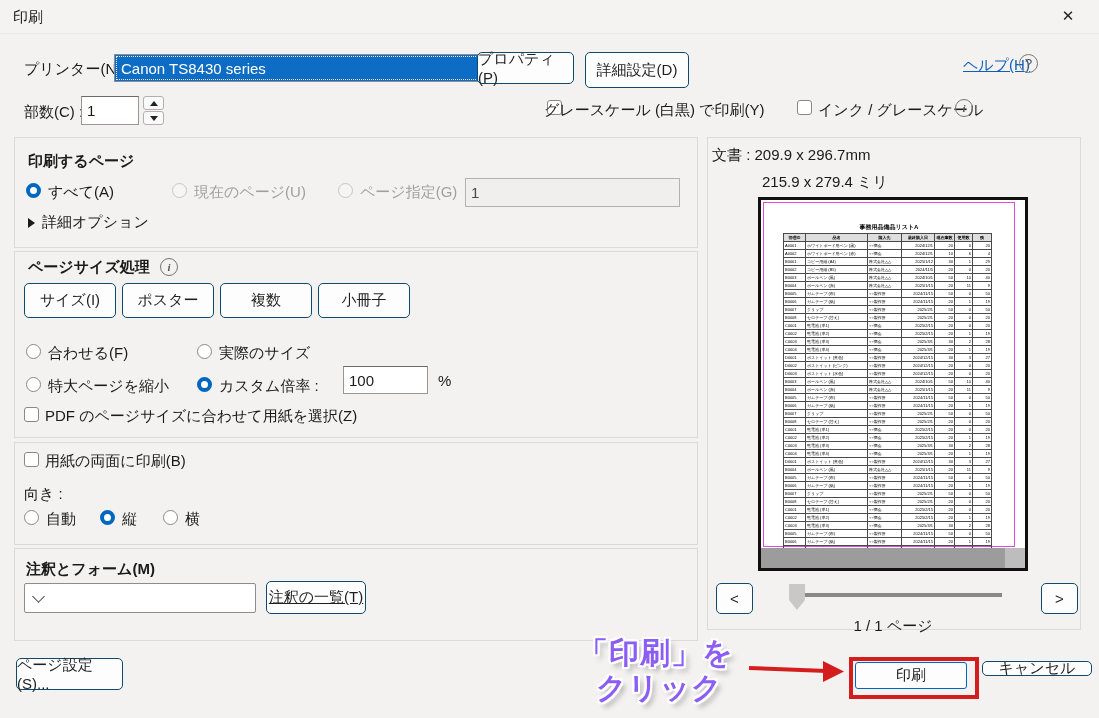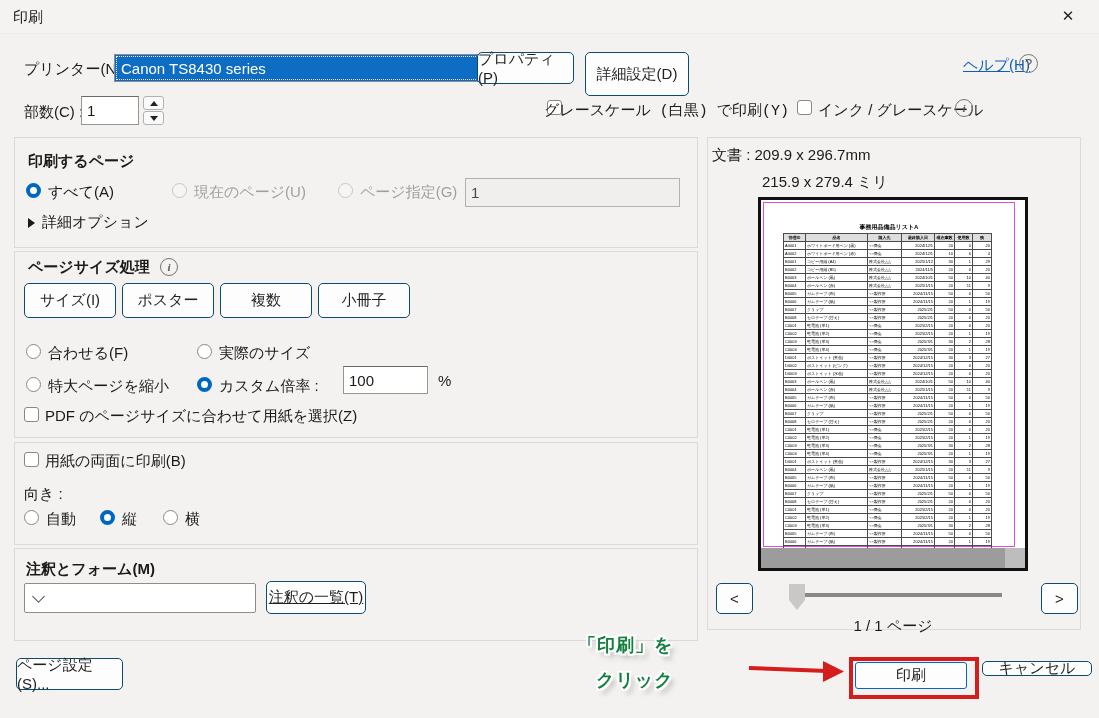--- a/index.html
+++ b/index.html
@@ -46,55 +46,55 @@
   .grayband2{position:absolute;left:244px;top:348px;width:20px;height:20px;background:#bdbdbd;}
   .pvtitle{position:absolute;left:2px;top:23px;width:252px;text-align:center;font-size:6px;font-weight:bold;color:#000;}
   .pvtable{position:absolute;left:22px;top:33px;width:208px;border-collapse:collapse;table-layout:fixed;font-size:4px;color:#000;}
   .pvtable th,.pvtable td{border:0.5px solid #4a4a4a;padding:0 1px;height:7px;line-height:5px;overflow:hidden;white-space:nowrap;}
   .pvtable th{background:#dedede;font-weight:bold;text-align:center;}
   .pvtable td.num{text-align:right;}
   
   .slider-track{left:804px;top:593px;width:198px;height:4px;background:#8a8886;}
   .slider-thumb{left:789px;top:584px;width:16px;height:26px;background:#c9c8c7;clip-path:polygon(0 0,100% 0,100% 62%,50% 100%,0 62%);}
   
-  .annot{color:#15803d;font-weight:bold;font-size:18px;letter-spacing:1px;white-space:nowrap;
+  .annot{color:#8b5cf6;font-weight:bold;font-size:30px;letter-spacing:1px;white-space:nowrap;
     text-shadow:-2px -2px 0 #fff,2px -2px 0 #fff,-2px 2px 0 #fff,2px 2px 0 #fff,0 -2px 0 #fff,0 2px 0 #fff,-2px 0 0 #fff,2px 0 0 #fff,4px 5px 5px rgba(110,110,110,.55);}
   .redbox{left:849px;top:657px;width:122px;height:34px;border:4px solid #d41d1d;box-sizing:content-box;}
   .printbtn{left:855px;top:662px;width:110px;height:25px;border:1px solid #0067c0;border-radius:3px;background:#fdfdfd;display:flex;align-items:center;justify-content:center;font-size:15px;}
 </style>
 </head>
 <body>
 
 <div class="abs titlebar"></div>
 <div class="abs title">印刷</div>
 <div class="abs closebox">✕</div>
 
 <div class="abs lbl" style="left:24px;top:60px;">プリンター(N) :</div>
 <div class="abs combo" style="left:114px;top:54px;width:416px;height:28px;justify-content:flex-end;">
   <div class="sel">Canon TS8430 series</div>
   <div class="chevbox">
       <span class="chev" style="margin-top:-4px;"></span>
     </div>
 </div>
 <div class="abs btn" style="left:477px;top:52px;width:97px;height:32px;">プロパティ(P)</div>
-<div class="abs btn" style="left:585px;top:52px;width:104px;height:44px;text-align:center;">詳細設定(D)</div>
+<div class="abs btn" style="left:585px;top:52px;width:104px;height:36px;text-align:center;">詳細設定(D)</div>
 <span class="abs link" style="left:963px;top:56px;">ヘルプ(H)</span>
 <div class="abs qcircle" style="left:1019px;top:54px;">?</div>
 
 <div class="abs lbl" style="left:24px;top:103px;">部数(C) :</div>
 <input class="abs txt" style="left: 81px; top: 96px; width: 58px; height: 29px;" value="1">
 <div class="abs spinbtn" style="left:143px;top:96px;">
     <span class="tri-up"></span>
   </div>
 <div class="abs spinbtn" style="left:143px;top:111px;">
     <span class="tri-down"></span>
   </div>
 
 <div class="abs cb" style="left:547px;top:100px;"></div>
-<div class="abs lbl" style="left:544px;top:101px;font-family:Liberation Mono, monospace;">グレースケール (白黒) で印刷(Y)</div>
+<div class="abs lbl" style="left:544px;top:101px;">グレースケール (白黒) で印刷(Y)</div>
 <div class="abs cb" style="left:797px;top:100px;"></div>
 <div class="abs lbl" style="left:818px;top:101px;">インク / グレースケール</div>
 <div class="abs icircle" style="left:955px;top:99px;">i</div>
 
 <div class="abs gbox" style="left:14px;top:137px;width:684px;height:111px;"></div>
 <div class="abs gbox" style="left:14px;top:251px;width:684px;height:187px;"></div>
 <div class="abs gbox" style="left:14px;top:442px;width:684px;height:103px;"></div>
 <div class="abs gbox" style="left:14px;top:548px;width:684px;height:93px;"></div>
 <div class="abs gbox" style="left:707px;top:137px;width:374px;height:493px;"></div>
 

